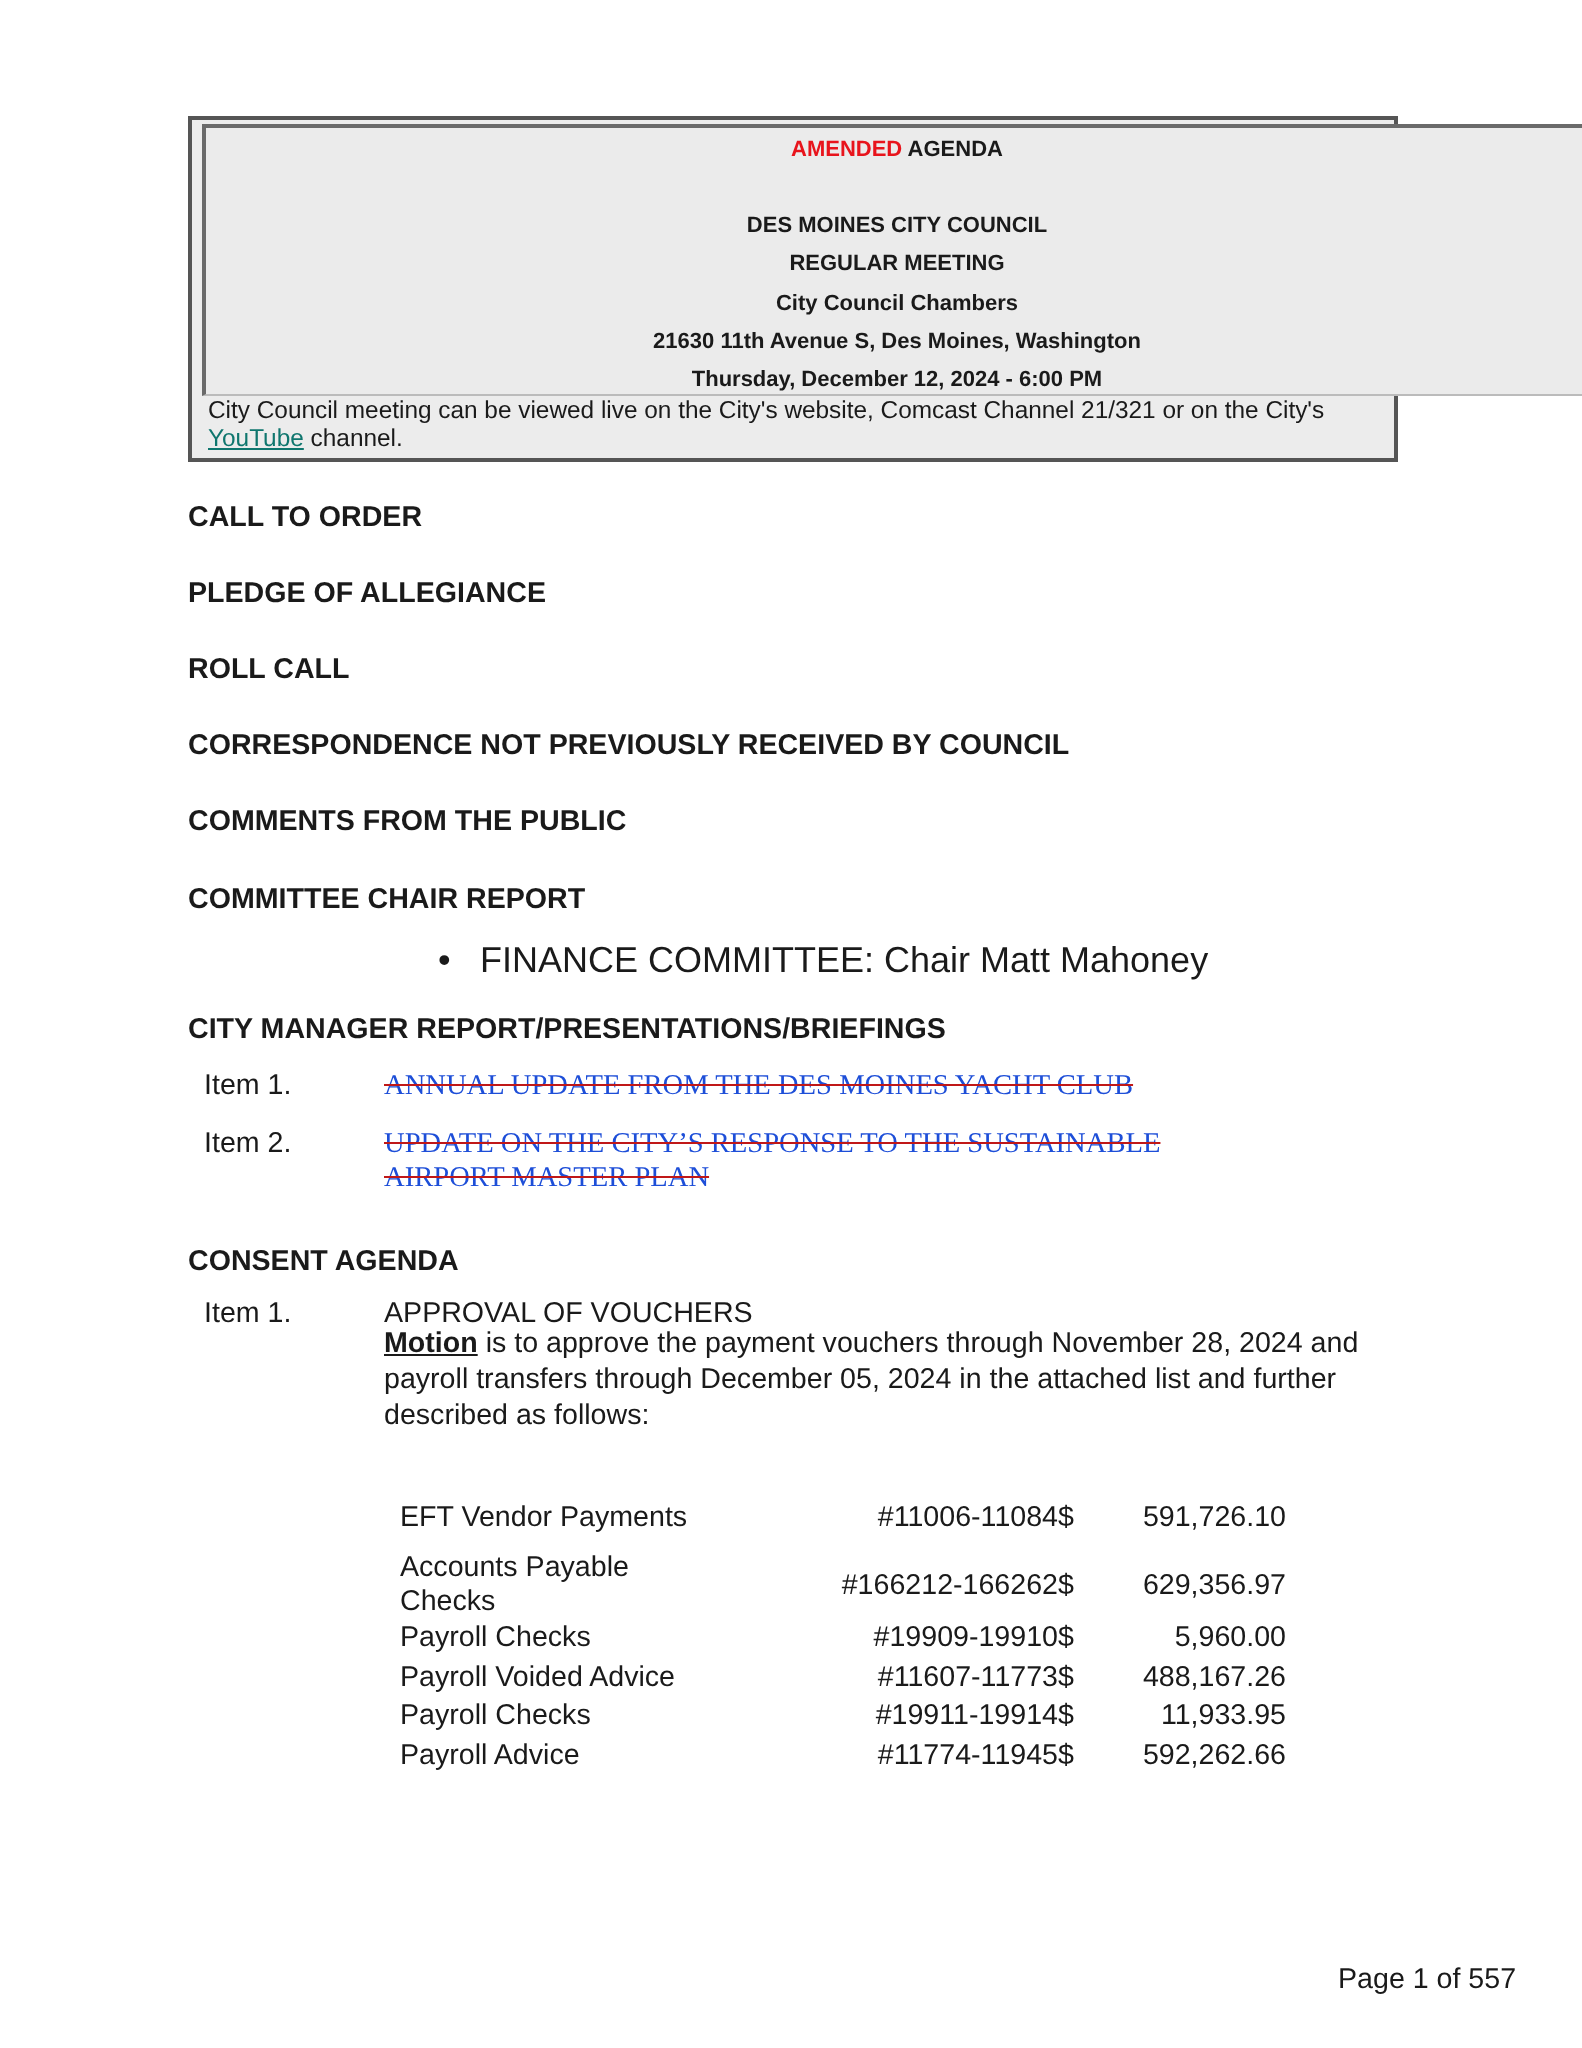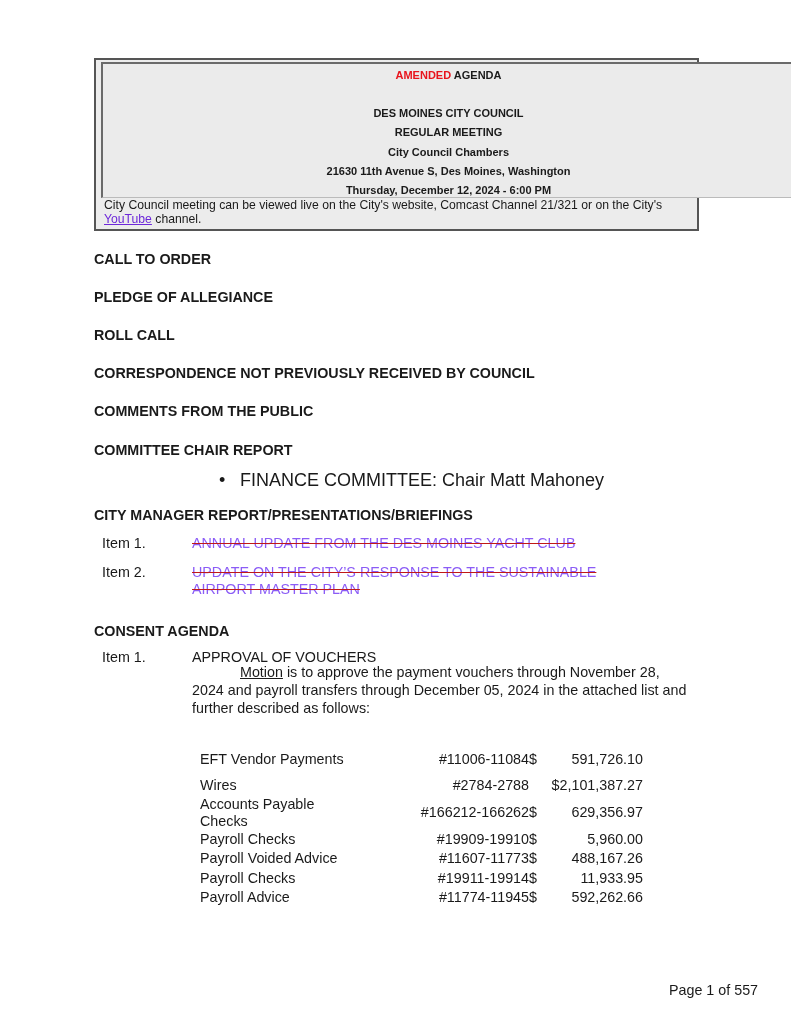--- a/index.html
+++ b/index.html
@@ -17,32 +17,32 @@
     background: #ebebeb;
     text-align: center; font-weight: bold; font-size: 11px; line-height: 19.2px;
   }
   .header-inner .title-line { margin-top: 2px; }
   .amended { color: #e8141c; }
   .spacer { height: 19px; }
   .header-note {
     position: absolute; left: 8px; top: 138px; width: 590px;
     font-size: 12.2px; line-height: 14px; color: #1a1a1a;
   }
-  .yt-link { color: #6d28d9; text-decoration: underline; }
+  .yt-link { color: #0f766e; text-decoration: underline; }
 
   .section { position: absolute; left: 94px; font-weight: bold; font-size: 14.3px; }
   .bullet-line { position: absolute; left: 219px; font-size: 18px; }
   .bullet-line .dot { display: inline-block; width: 21px; }
 
   .item-label { position: absolute; left: 102px; font-size: 14.3px; }
   .item-text { position: absolute; left: 192px; font-size: 14.3px; line-height: 17px; }
-  .struck { color: #8b5cf6; text-decoration: line-through; text-decoration-color: #c01818; }
+  .struck { color: #1d4ed8; text-decoration: line-through; text-decoration-color: #c01818; font-family: Liberation Serif, serif; }
 
   .motion { position: absolute; left: 192px; top: 664px; width: 500px; font-size: 14.3px; line-height: 17.8px; }
-  .motion .motion-label { font-weight: normal; text-decoration: underline; margin-left: 48px; }
+  .motion .motion-label { font-weight: bold; text-decoration: underline; }
 
   .voucher-table { position: absolute; left: 200px; top: 742px; font-size: 14.3px; border-collapse: collapse; }
   .voucher-table td { padding: 0; vertical-align: middle; line-height: 17px; }
   .voucher-table td.desc { width: 164px; }
   .voucher-table td.num { width: 165px; text-align: right; }
   .voucher-table td.cur { width: 14px; }
   .voucher-table td.amt { width: 100px; text-align: right; }
   .voucher-table tr.single td { height: 19.5px; }
   .voucher-table tr.double td { height: 34px; }
 
@@ -97,26 +97,20 @@
 <div class="motion"><span class="motion-label">Motion</span><span> is to approve the payment vouchers through November 28, 2024 and payroll transfers through December 05, 2024 in the attached list and further described as follows:</span></div>
 
 <table class="voucher-table">
   <tbody>
     <tr class="double">
       <td class="desc">EFT Vendor Payments</td>
       <td class="num">#11006-11084</td>
       <td class="cur">$</td>
       <td class="amt">591,726.10</td>
     </tr>
-    <tr class="single">
-      <td class="desc">Wires</td>
-      <td class="num">#2784-2788</td>
-      <td class="cur"></td>
-      <td class="amt">$2,101,387.27</td>
-    </tr>
     <tr class="double">
       <td class="desc">Accounts Payable Checks</td>
       <td class="num">#166212-166262</td>
       <td class="cur">$</td>
       <td class="amt">629,356.97</td>
     </tr>
     <tr class="single">
       <td class="desc">Payroll Checks</td>
       <td class="num">#19909-19910</td>
       <td class="cur">$</td>

